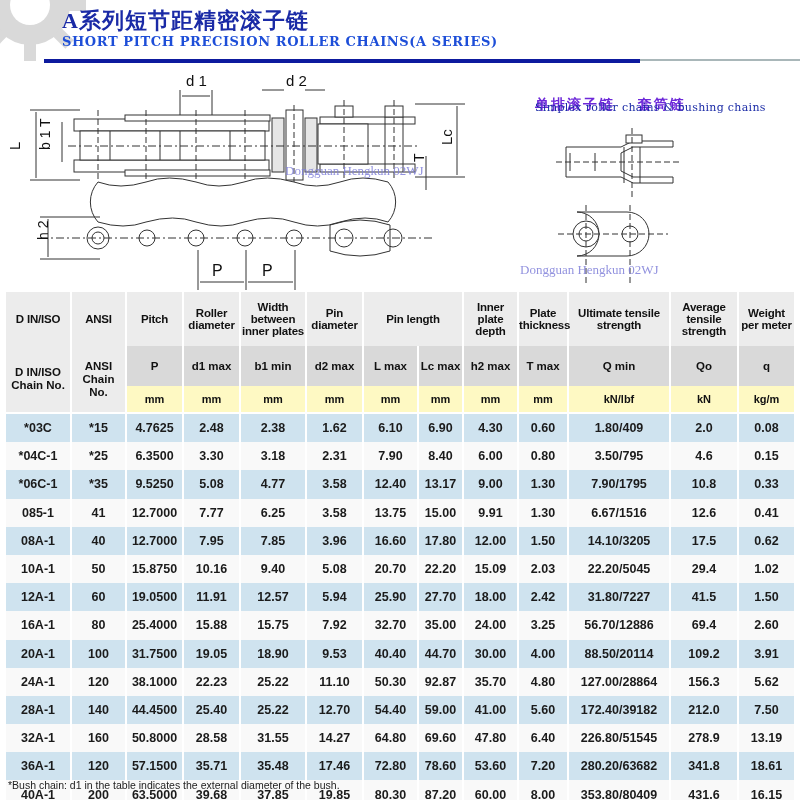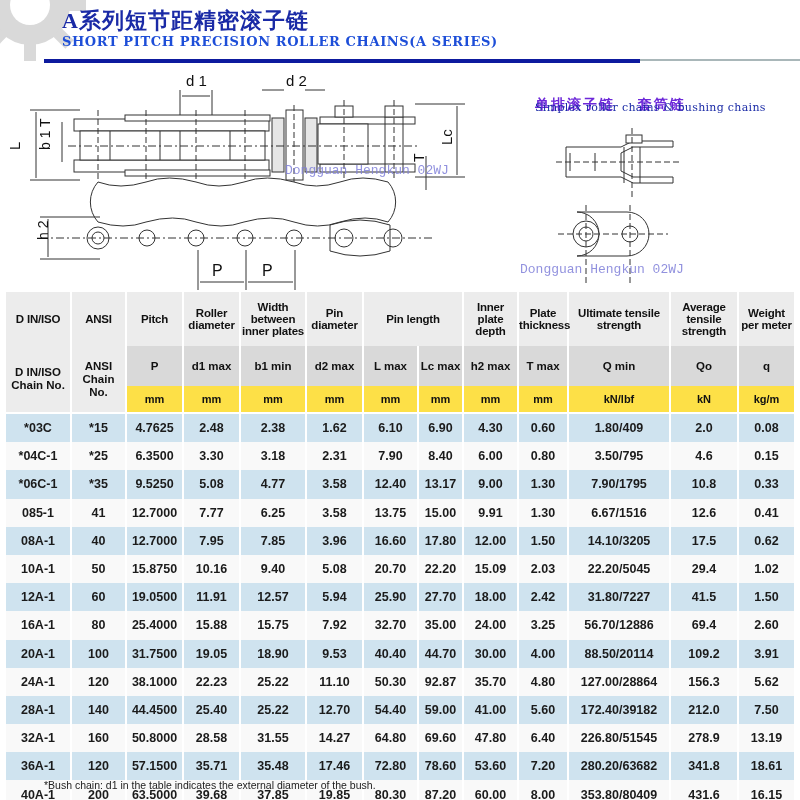--- a/index.html
+++ b/index.html
@@ -11,35 +11,35 @@
   .title-cn { position: absolute; left: 62px; top: 6px; font-size: 22px; font-weight: bold; color: #1a2aa6; letter-spacing: 1px; font-family: Liberation Serif, serif; }
   .title-en { position: absolute; left: 62px; top: 34px; font-size: 13px; font-weight: bold; color: #1d4ed8; letter-spacing: 0.6px; font-family: "DejaVu Serif", serif; }
   .rule-blue { position: absolute; left: 44px; top: 59px; width: 596px; height: 4px; background: #0d1a9e; }
   .rule-grey { position: absolute; left: 640px; top: 59px; width: 160px; height: 2px; background: #a9b7b9; }
 
   
   .diagram-main { position: absolute; left: 0; top: 62px; width: 480px; height: 228px; }
   .side-title-cn { position: absolute; left: 535px; top: 72px; font-size: 14px; font-weight: bold; color: #6d28d9; letter-spacing: 2px; margin-top: 24px; }
   .side-title-en { position: absolute; left: 535px; top: 101px; font-size: 11px; font-weight: normal; color: #1a2aa6; font-family: "DejaVu Serif", serif; letter-spacing: 0.3px; }
   .diagram-side { position: absolute; left: 550px; top: 120px; width: 200px; height: 170px; }
-  .watermark { position: absolute; font-family: Liberation Mono, monospace; color: #7f7fd9; font-size: 13px; opacity: 0.85; }
+  .watermark { position: absolute; font-family: Liberation Serif, serif; color: #7f7fd9; font-size: 13px; opacity: 0.85; }
 
   
   .spec-table { position: absolute; left: 4px; top: 292px; width: 788px; border-collapse: separate; border-spacing: 2px 0; table-layout: fixed; font-family: "Liberation Sans", sans-serif; }
   .spec-table td, .spec-table th { text-align: center; vertical-align: middle; font-weight: normal; }
   .hdr1 th { background: #ececec; height: 54px; font-size: 11.5px; line-height: 12px; color: #111; font-weight: bold; letter-spacing: -0.2px; }
   .hdr2 th { background: #d9d9d9; height: 40px; font-size: 11.5px; line-height: 13px; color: #111; font-weight: bold; }
-  .hdr3 th { background: #fde047; height: 26px; font-size: 11px; color: #111; font-weight: bold; }
+  .hdr3 th { background: #fef9c3; height: 26px; font-size: 11px; color: #111; font-weight: bold; }
   .hdr-left { background: #ececec !important; }
   .data-row td { height: 28.2px; font-size: 12.5px; font-weight: bold; color: #1b1b1b; }
   .data-row.blue td { background: #cfe3ef; }
   .data-row.white td { background: #f9f9f9; }
   .spec-table tr.spacer td { height: 2px; }
 
-  .footnote { position: absolute; left: 8px; top: 779px; font-size: 10.5px; color: #222; font-family: "Liberation Sans", sans-serif; margin-left: 36px; }
+  .footnote { position: absolute; left: 8px; top: 779px; font-size: 10.5px; color: #222; font-family: "Liberation Sans", sans-serif; }
 </style>
 </head>
 <body>
 
 <svg class="gear" viewBox="0 0 120 120">
   <g fill="#c9c9c9" opacity="0.7">
     <circle cx="60" cy="60" r="40"></circle>
     <g>
       <rect x="54" y="4" width="12" height="18"></rect>
       <rect x="54" y="98" width="12" height="18"></rect>

